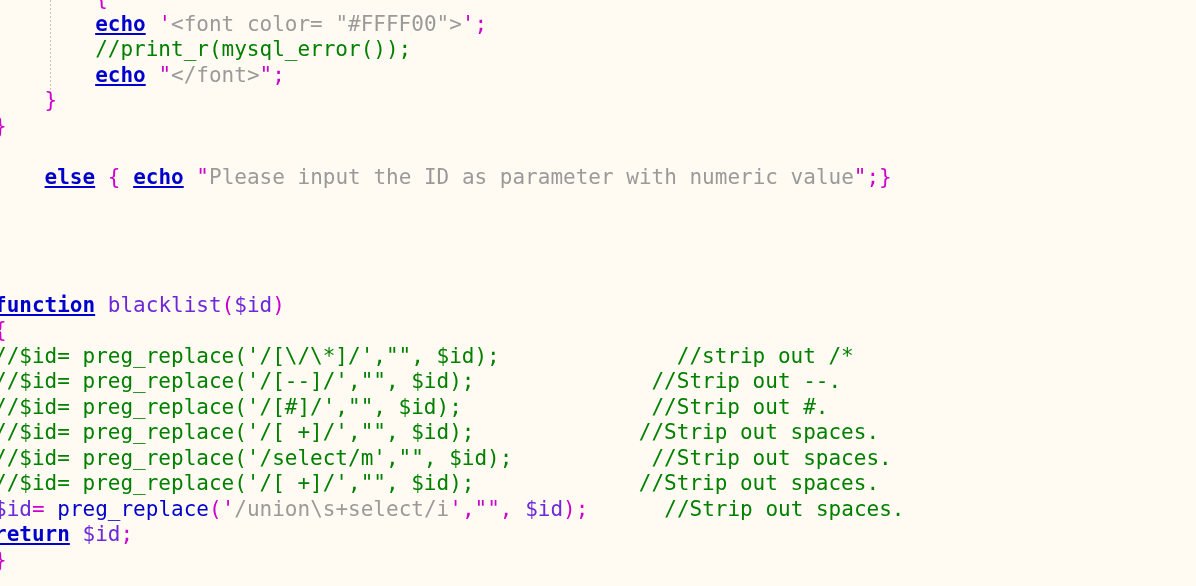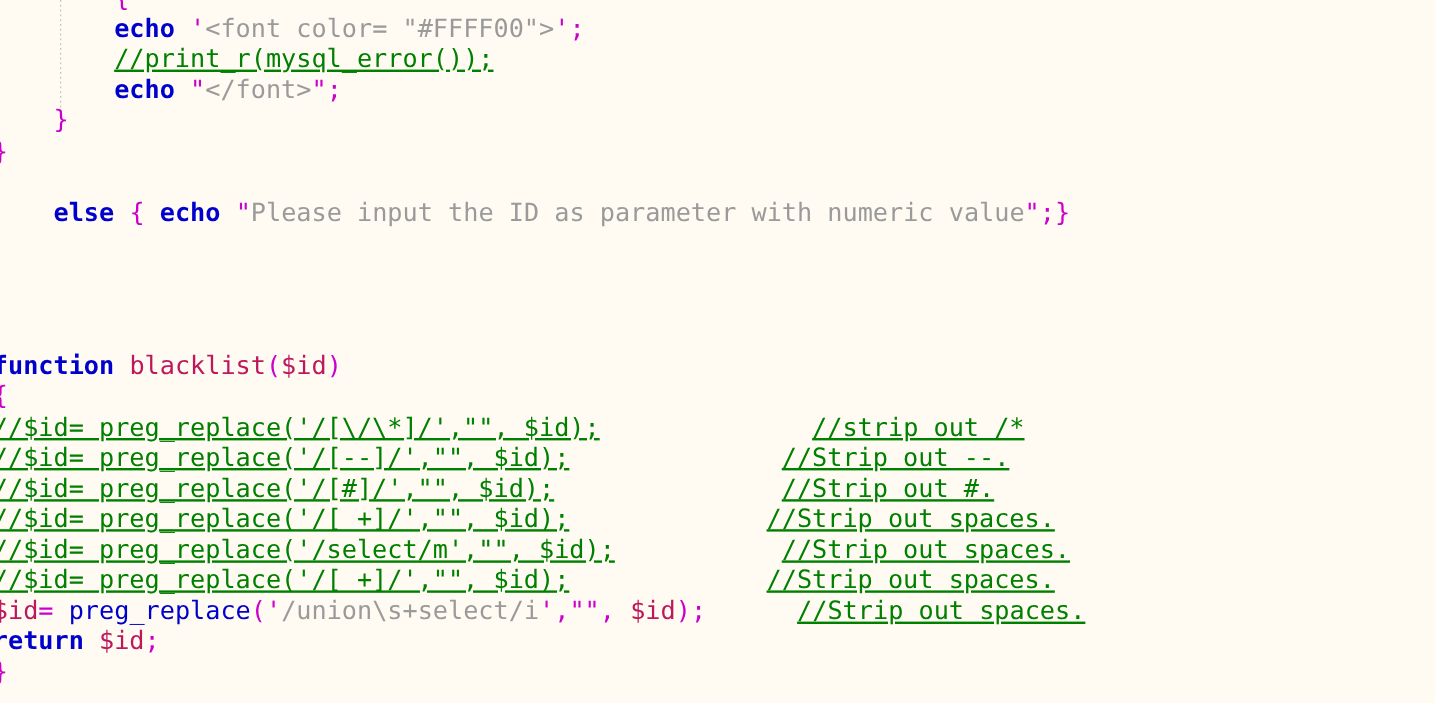--- a/index.html
+++ b/index.html
@@ -44,30 +44,30 @@
     white-space: pre;
     letter-spacing: 0px;
   }
 
   .line {
     height: 25.55px;
     white-space: pre;
   }
 
   
-  .kw      { color: #0000CC; font-weight: bold; }   
+  .kw      { color: #0000CC; font-weight: bold; text-decoration: underline; }   
   .fn      { color: #0000CC; font-weight: normal; }   
   .name    { color: #22223a; }                      
   .var     { color: #22223a; }                      
   .str     { color: #9a9a9a; }                      
   .punc    { color: #CC00CC; }                      
-  .cmt     { color: #008000; text-decoration: underline; }                      
+  .cmt     { color: #008000; }                      
   .op      { color: #CC00CC; }                      
 </style>
-<style>.kw,.fn{color:#0000CC;}.cmt{color:#008000;}.str{color:#9A9A9A;}.punc,.op{color:#CC00CC;}.name,.var{color:#be185d;margin-top:43px;}#editor{background:#FFFBF2;}</style></head>
+<style>.kw,.fn{color:#0000CC;}.cmt{color:#008000;}.str{color:#9A9A9A;}.punc,.op{color:#CC00CC;}.name,.var{color:#6d28d9;margin-top:43px;}#editor{background:#FFFBF2;}</style></head>
 <body>
 
 <div id="editor">
 
   <div id="indent-guide"></div>
 
   <div id="code"><div class="line"><span class="punc">        {</span></div><div class="line"><span>        </span><span class="kw">echo</span><span> </span><span class="punc">'</span><span class="str">&lt;font color= "#FFFF00"&gt;</span><span class="punc">'</span><span class="punc">;</span></div><div class="line"><span>        </span><span class="cmt">//print_r(mysql_error());</span></div><div class="line"><span>        </span><span class="kw">echo</span><span> </span><span class="punc">"</span><span class="str">&lt;/font&gt;</span><span class="punc">"</span><span class="punc">;</span></div><div class="line"><span>    </span><span class="punc">}</span></div><div class="line"><span class="punc">}</span></div><div class="line">&nbsp;</div><div class="line"><span>    </span><span class="kw">else</span><span> </span><span class="punc">{</span><span> </span><span class="kw">echo</span><span> </span><span class="punc">"</span><span class="str">Please input the ID as parameter with numeric value</span><span class="punc">"</span><span class="punc">;}</span></div><div class="line">&nbsp;</div><div class="line">&nbsp;</div><div class="line">&nbsp;</div><div class="line">&nbsp;</div><div class="line"><span class="kw">function</span><span> </span><span class="name">blacklist</span><span class="punc">(</span><span class="var">$id</span><span class="punc">)</span></div><div class="line"><span class="punc">{</span></div><div class="line"><span class="cmt">//$id= preg_replace('/[\/\*]/',"", $id);</span><span>              </span><span class="cmt">//strip out /*</span></div><div class="line"><span class="cmt">//$id= preg_replace('/[--]/',"", $id);</span><span>              </span><span class="cmt">//Strip out --.</span></div><div class="line"><span class="cmt">//$id= preg_replace('/[#]/',"", $id);</span><span>               </span><span class="cmt">//Strip out #.</span></div><div class="line"><span class="cmt">//$id= preg_replace('/[ +]/',"", $id);</span><span>             </span><span class="cmt">//Strip out spaces.</span></div><div class="line"><span class="cmt">//$id= preg_replace('/select/m',"", $id);</span><span>           </span><span class="cmt">//Strip out spaces.</span></div><div class="line"><span class="cmt">//$id= preg_replace('/[ +]/',"", $id);</span><span>             </span><span class="cmt">//Strip out spaces.</span></div><div class="line"><span class="var">$id</span><span class="op">=</span><span> </span><span class="fn">preg_replace</span><span class="punc">(</span><span class="punc">'</span><span class="str">/union\s+select/i</span><span class="punc">'</span><span class="punc">,</span><span class="punc">""</span><span class="punc">,</span><span> </span><span class="var">$id</span><span class="punc">)</span><span class="punc">;</span><span>      </span><span class="cmt">//Strip out spaces.</span></div><div class="line"><span class="kw">return</span><span> </span><span class="var">$id</span><span class="punc">;</span></div><div class="line"><span class="punc">}</span></div></div>
 
 </div>
 

